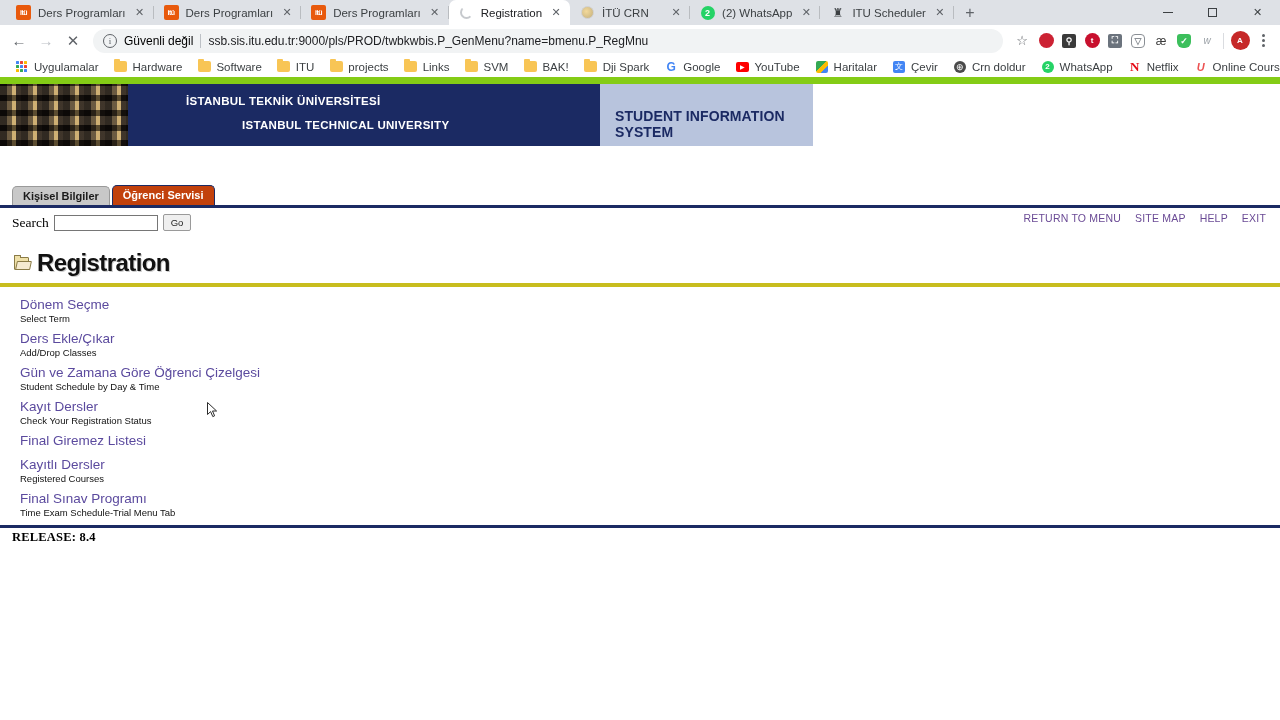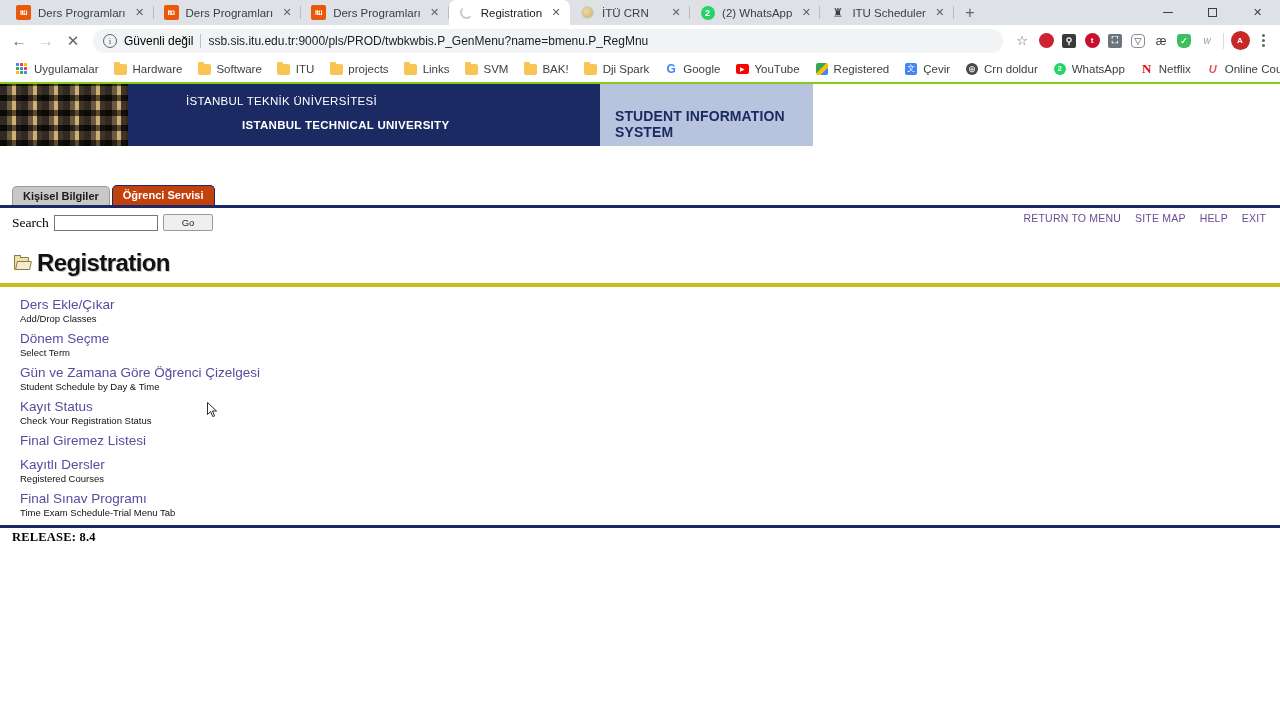--- a/index.html
+++ b/index.html
@@ -236,21 +236,21 @@
   .kebab i { width: 3px; height: 3px; border-radius: 50%; background: #5f6368; display: block; }
 
   
   .bookmarks {
     height: 28px;
     background: #ffffff;
     display: flex;
     align-items: center;
     padding: 0 8px;
     gap: 1px;
-    border-bottom: 2px solid #84cc16;
+    border-bottom: 7px solid #84cc16;
     overflow: hidden;
   }
   .bm {
     display: flex;
     align-items: center;
     gap: 5px;
     padding: 2px 7px;
     font-size: 11.5px;
     color: #3c4043;
     border-radius: 4px;
@@ -319,21 +319,21 @@
         rgba(255,235,190,0.10) 6px, rgba(255,235,190,0.10) 15px);
   }
   .banner-navy {
     width: 472px;
     background: #1b2a63;
     color: #ffffff;
     padding: 11px 0 0 58px;
   }
   .banner-navy .l1 {
     font-size: 11.5px;
-    font-weight: normal;
+    font-weight: bold;
     letter-spacing: 0.3px;
   }
   .banner-navy .l2 {
     font-size: 11.5px;
     font-weight: bold;
     letter-spacing: 0.3px;
     margin-top: 12px;
     padding-left: 56px;
   }
   .banner-light {
@@ -401,21 +401,21 @@
     background: #fff;
   }
   .searchrow .gobtn {
     height: 17px;
     min-width: 22px;
     font-size: 9.5px;
     border: 1px solid #9a9a9a;
     background: #efefef;
     color: #222;
     border-radius: 2px;
-    padding: 0 18px;
+    padding: 0 7px;
     line-height: 15px;
   }
   .toplinks {
     position: absolute;
     right: 14px;
     top: 4px;
     display: flex;
     gap: 14px;
     font-size: 10.5px;
     letter-spacing: 0.2px;
@@ -704,21 +704,21 @@
     <div class="bm">
       <span class="bmicon">
           <span style="background:#ff0000;color:#fff;width:13px;height:10px;border-radius:2px;font-size:6px;line-height:10px;text-align:center;display:inline-block">▶</span>
         </span>
       <span>YouTube</span>
     </div>
     <div class="bm">
       <span class="bmicon">
           <span style="display:inline-block;width:12px;height:12px;background:linear-gradient(135deg,#34a853 0 45%,#fbbc05 45% 70%,#4285f4 70% 100%);border-radius:2px"></span>
         </span>
-      <span>Registered</span>
+      <span>Haritalar</span>
     </div>
     <div class="bm">
       <span class="bmicon">
           <span style="display:inline-block;width:12px;height:12px;background:#4285f4;color:#fff;font-size:8px;line-height:12px;text-align:center;border-radius:2px">文</span>
         </span>
       <span>Çevir</span>
     </div>
     <div class="bm">
       <span class="bmicon">
           <span style="display:inline-block;width:12px;height:12px;border-radius:50%;background:#4a4a4a;color:#fff;font-size:9px;line-height:12px;text-align:center">⊕</span>
@@ -784,33 +784,33 @@
           <span class="tabtop"></span>
           <span class="front"></span>
       </span>
       <span class="pagetitle">Registration</span>
     </div>
 
     <div class="yellow-rule"></div>
 
     <div class="menu">
       <div class="mi">
+        <a href="#">Dönem Seçme</a>
+        <div class="desc">Select Term</div>
+      </div>
+      <div class="mi">
         <a href="#">Ders Ekle/Çıkar</a>
         <div class="desc">Add/Drop Classes</div>
-      </div>
-      <div class="mi">
-        <a href="#">Dönem Seçme</a>
-        <div class="desc">Select Term</div>
       </div>
       <div class="mi">
         <a href="#">Gün ve Zamana Göre Öğrenci Çizelgesi</a>
         <div class="desc">Student Schedule by Day &amp; Time</div>
       </div>
       <div class="mi">
-        <a href="#">Kayıt Status</a>
+        <a href="#">Kayıt Dersler</a>
         <div class="desc">Check Your Registration Status</div>
       </div>
       <div class="mi nodesc">
         <a href="#">Final Giremez Listesi</a>
       </div>
       <div class="mi">
         <a href="#">Kayıtlı Dersler</a>
         <div class="desc">Registered Courses</div>
       </div>
       <div class="mi">

